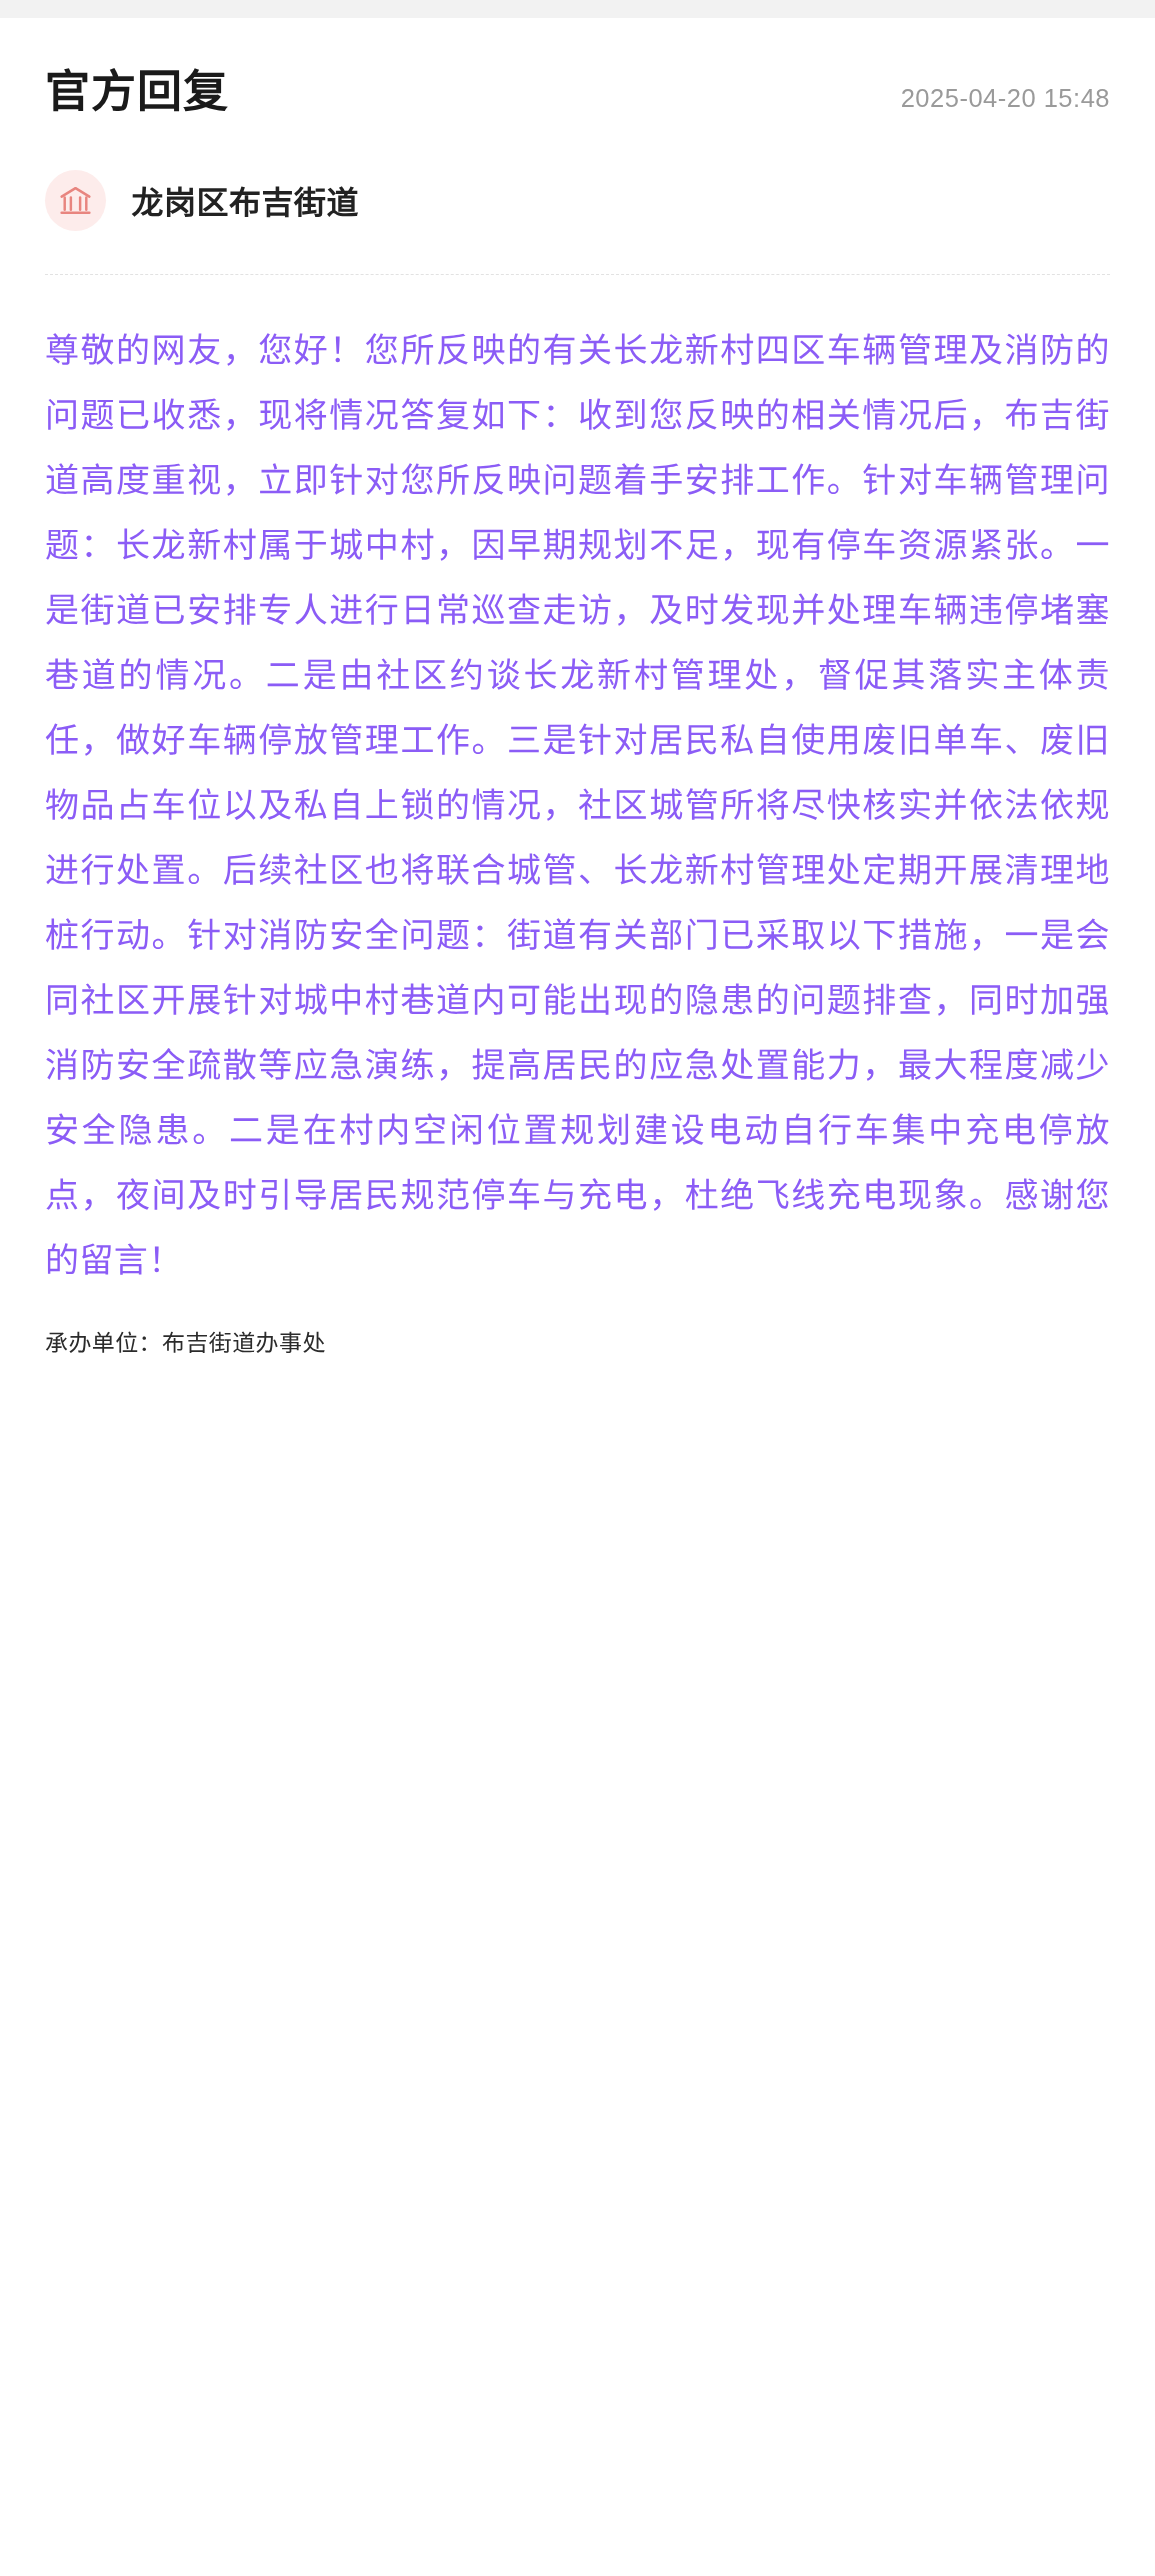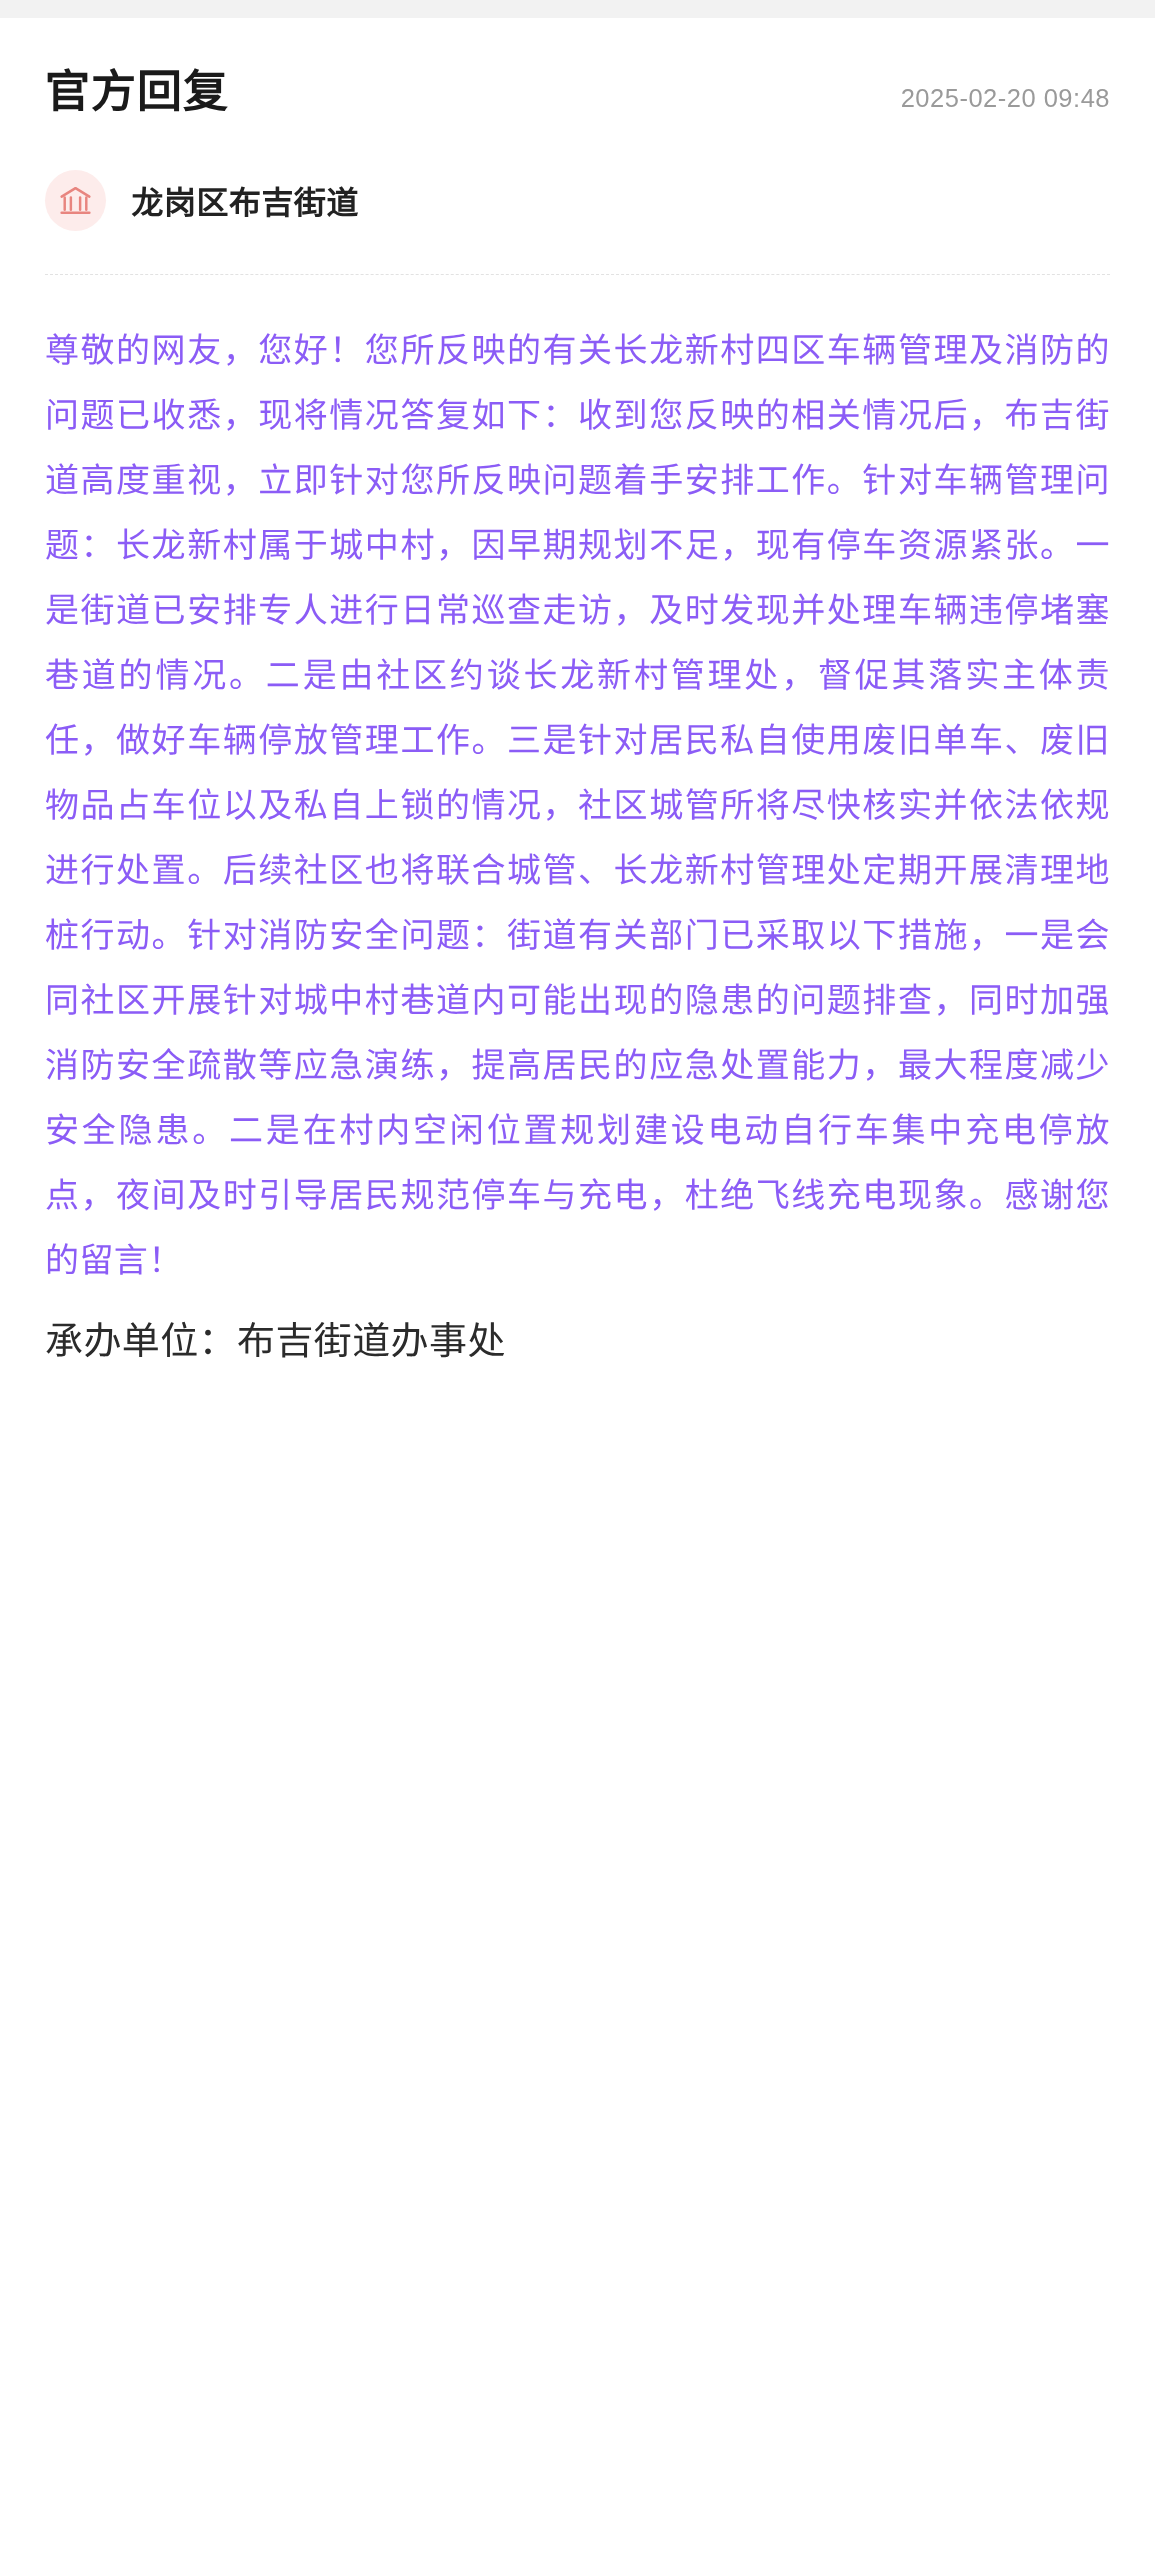--- a/index.html
+++ b/index.html
@@ -79,25 +79,24 @@
     margin-top: 43px;
     font-size: 34px;
     line-height: 65px;
     color: #8b5cf6;
     text-align: justify;
     letter-spacing: 0.4px;
     word-break: break-all;
   }
   .dept-line {
     margin-top: 21.6px;
-    font-size: 38px;
+    font-size: 23px;
     line-height: 59px;
     color: #2b2b2b;
     letter-spacing: 0.4px;
-    font-family: Liberation Mono, monospace;
   }
   .footer-row {
     display: flex;
     align-items: center;
     justify-content: flex-end;
     margin-top: 55px;
     padding-bottom: 39px;
   }
   .helpful-label {
     font-size: 30px;
@@ -124,21 +123,21 @@
 <body>
 
 <div class="page">
 
   <div class="top-strip"></div>
 
   <div class="card">
 
     <div class="header-row">
       <div class="title">官方回复</div>
-      <div class="timestamp">2025-02-20 09:48</div>
+      <div class="timestamp">2025-04-20 15:48</div>
     </div>
 
     <div class="org-row">
       <div class="org-avatar">
         <svg width="37" height="37" viewBox="0 0 24 24" fill="none" stroke="#e8857f" stroke-width="1.6" stroke-linecap="round" stroke-linejoin="round">
           <path d="M3 9.5 12 4l9 5.5"></path>
           <path d="M5 10v8"></path>
           <path d="M9 10v8"></path>
           <path d="M15 10v8"></path>
           <path d="M19 10v8"></path>

